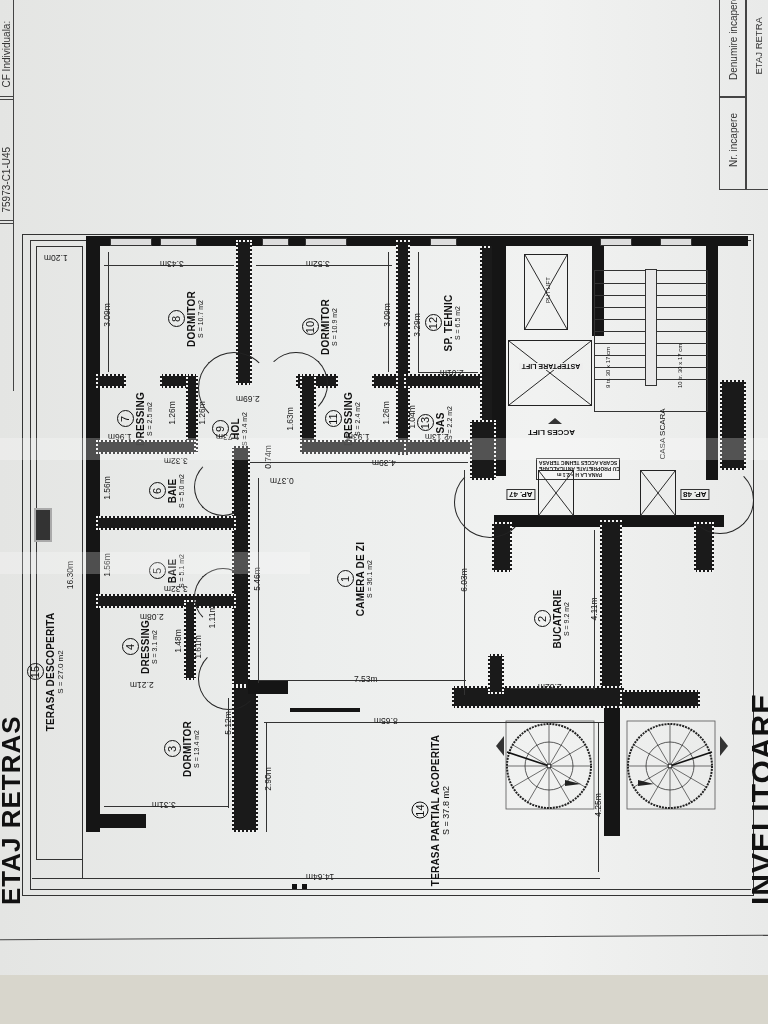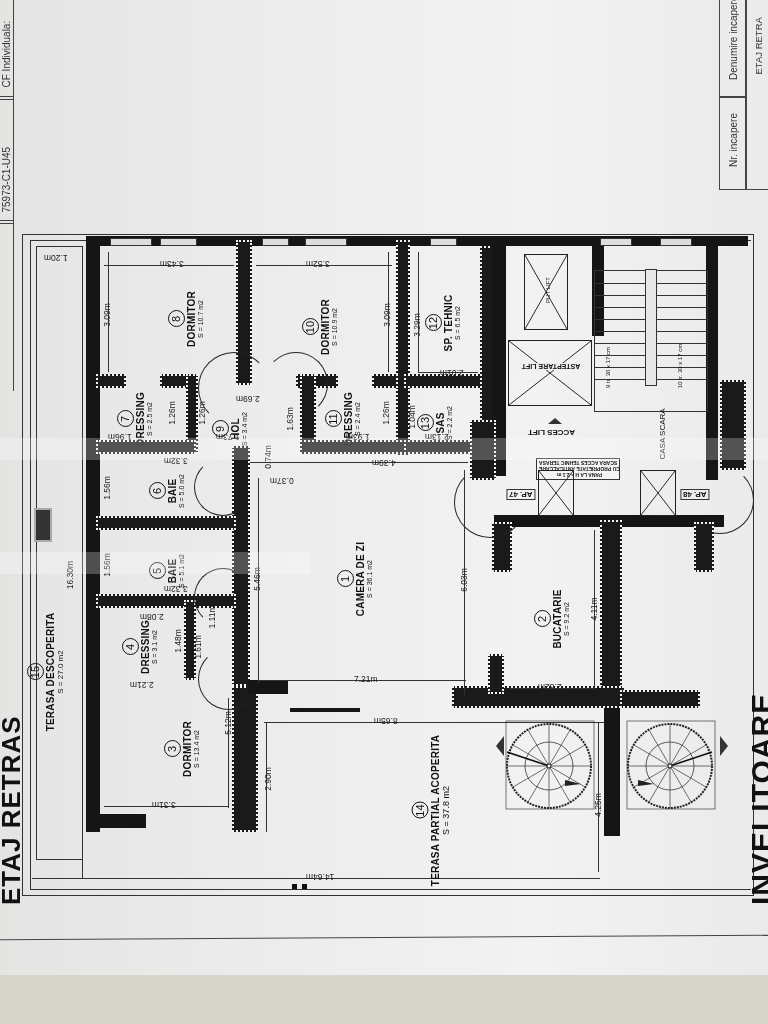--- a/index.html
+++ b/index.html
@@ -255,21 +255,21 @@
 <div class="dim" style="left:425px;top:432px;transform:rotate(180deg);">2.13m</div>
 <div class="dim" style="left:256px;top:452px;transform:rotate(-90deg);">0.74m</div>
 <div class="dim" style="left:270px;top:476px;transform:rotate(180deg);">0.37m</div>
 <div class="dim" style="left:372px;top:458px;transform:rotate(180deg);">4.39m</div>
 <div class="dim" style="left:164px;top:456px;transform:rotate(180deg);">3.32m</div>
 <div class="dim" style="left:164px;top:584px;transform:rotate(180deg);">3.32m</div>
 <div class="dim" style="left:95px;top:483px;transform:rotate(-90deg);">1.56m</div>
 <div class="dim" style="left:95px;top:560px;transform:rotate(-90deg);">1.56m</div>
 <div class="dim" style="left:245px;top:574px;transform:rotate(-90deg);">5.46m</div>
 <div class="dim" style="left:452px;top:575px;transform:rotate(-90deg);">6.03m</div>
-<div class="dim" style="left:354px;top:674px;">7.21m</div>
+<div class="dim" style="left:354px;top:674px;">7.53m</div>
 <div class="dim" style="left:140px;top:612px;transform:rotate(180deg);">2.08m</div>
 <div class="dim" style="left:166px;top:636px;transform:rotate(-90deg);">1.48m</div>
 <div class="dim" style="left:186px;top:642px;transform:rotate(-90deg);">1.61m</div>
 <div class="dim" style="left:200px;top:612px;transform:rotate(-90deg);">1.11m</div>
 <div class="dim" style="left:130px;top:680px;transform:rotate(180deg);">2.21m</div>
 <div class="dim" style="left:216px;top:718px;transform:rotate(-90deg);">5.12m</div>
 <div class="dim" style="left:152px;top:800px;transform:rotate(180deg);">3.31m</div>
 <div class="dim" style="left:256px;top:774px;transform:rotate(-90deg);">2.90m</div>
 <div class="dim" style="left:374px;top:716px;transform:rotate(180deg);">8.65m</div>
 <div class="dim" style="left:582px;top:604px;transform:rotate(-90deg);">4.11m</div>

